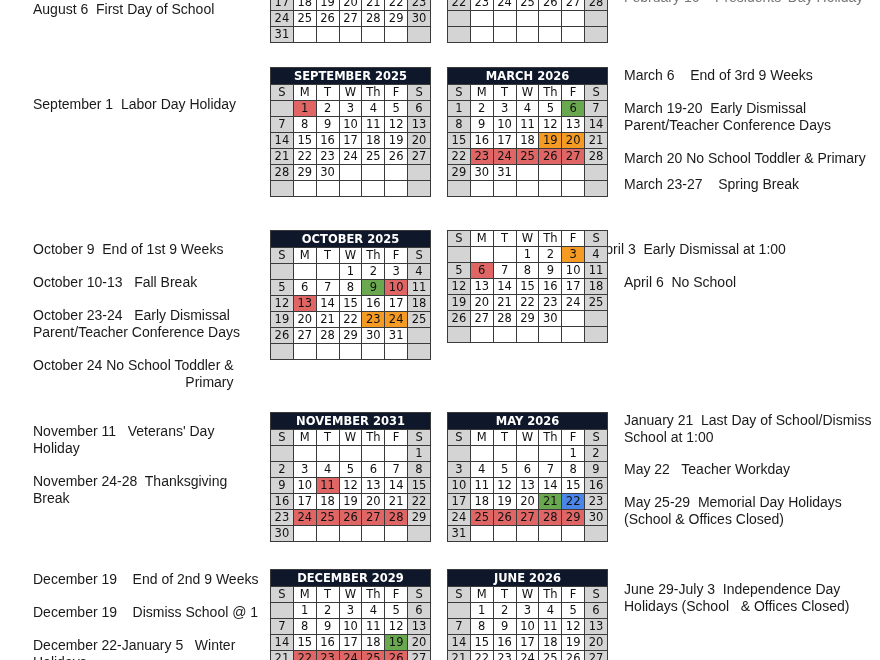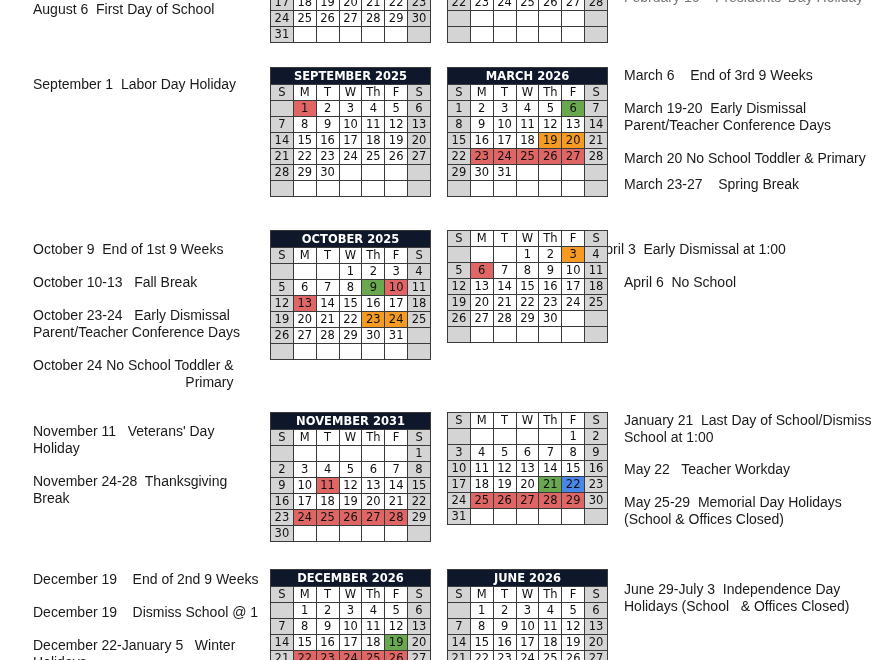--- a/index.html
+++ b/index.html
@@ -15,21 +15,21 @@
   .cal td.orange { background:#f59a23; }
   .cal td.green { background:#6aa84f; }
   .cal td.blue { background:#4a86e8; }
   .cal tr.dow td { background:#ffffff; }
   .cal tr.dow td.we { background:#d4d4d4; }
 </style>
 </head>
 <body>
 
 <div class="note" style="left:25px;top:1px;">August 6  First Day of School</div>
-<div class="note" style="left:25px;top:76px;">September 1  Labor Day Holiday</div>
+<div class="note" style="left:25px;top:96px;">September 1  Labor Day Holiday</div>
 <div class="note" style="left:25px;top:241px;">October 9  End of 1st 9 Weeks</div>
 <div class="note" style="left:25px;top:274px;">October 10-13   Fall Break</div>
 <div class="note" style="left:25px;top:307px;">October 23-24   Early Dismissal
 Parent/Teacher Conference Days</div>
 <div class="note" style="left:25px;top:357px;text-align:right;">October 24 No School Toddler &amp;
 Primary</div>
 <div class="note" style="left:25px;top:423px;">November 11   Veterans' Day
 Holiday</div>
 <div class="note" style="left:25px;top:473px;">November 24-28  Thanksgiving
 Break</div>
@@ -465,20 +465,23 @@
         <td></td>
         <td></td>
         <td></td>
         <td class="we"></td>
       </tr>
 </tbody>
   </table>
 
 <table class="cal" style="left:447px;top:412px;">
   <tbody>
+      <tr class="title">
+        <th colspan="7">MAY 2026</th>
+      </tr>
   <tr class="dow">
         <td class="we">S</td>
         <td>M</td>
         <td>T</td>
         <td>W</td>
         <td>Th</td>
         <td>F</td>
         <td class="we">S</td>
       </tr>
   <tr>
@@ -534,21 +537,21 @@
         <td></td>
         <td></td>
         <td class="we"></td>
       </tr>
 </tbody>
   </table>
 
 <table class="cal" style="left:270px;top:569px;">
   <tbody>
       <tr class="title">
-        <th colspan="7">DECEMBER 2026</th>
+        <th colspan="7">DECEMBER 2029</th>
       </tr>
   <tr class="dow">
         <td class="we">S</td>
         <td>M</td>
         <td>T</td>
         <td>W</td>
         <td>Th</td>
         <td>F</td>
         <td class="we">S</td>
       </tr>

